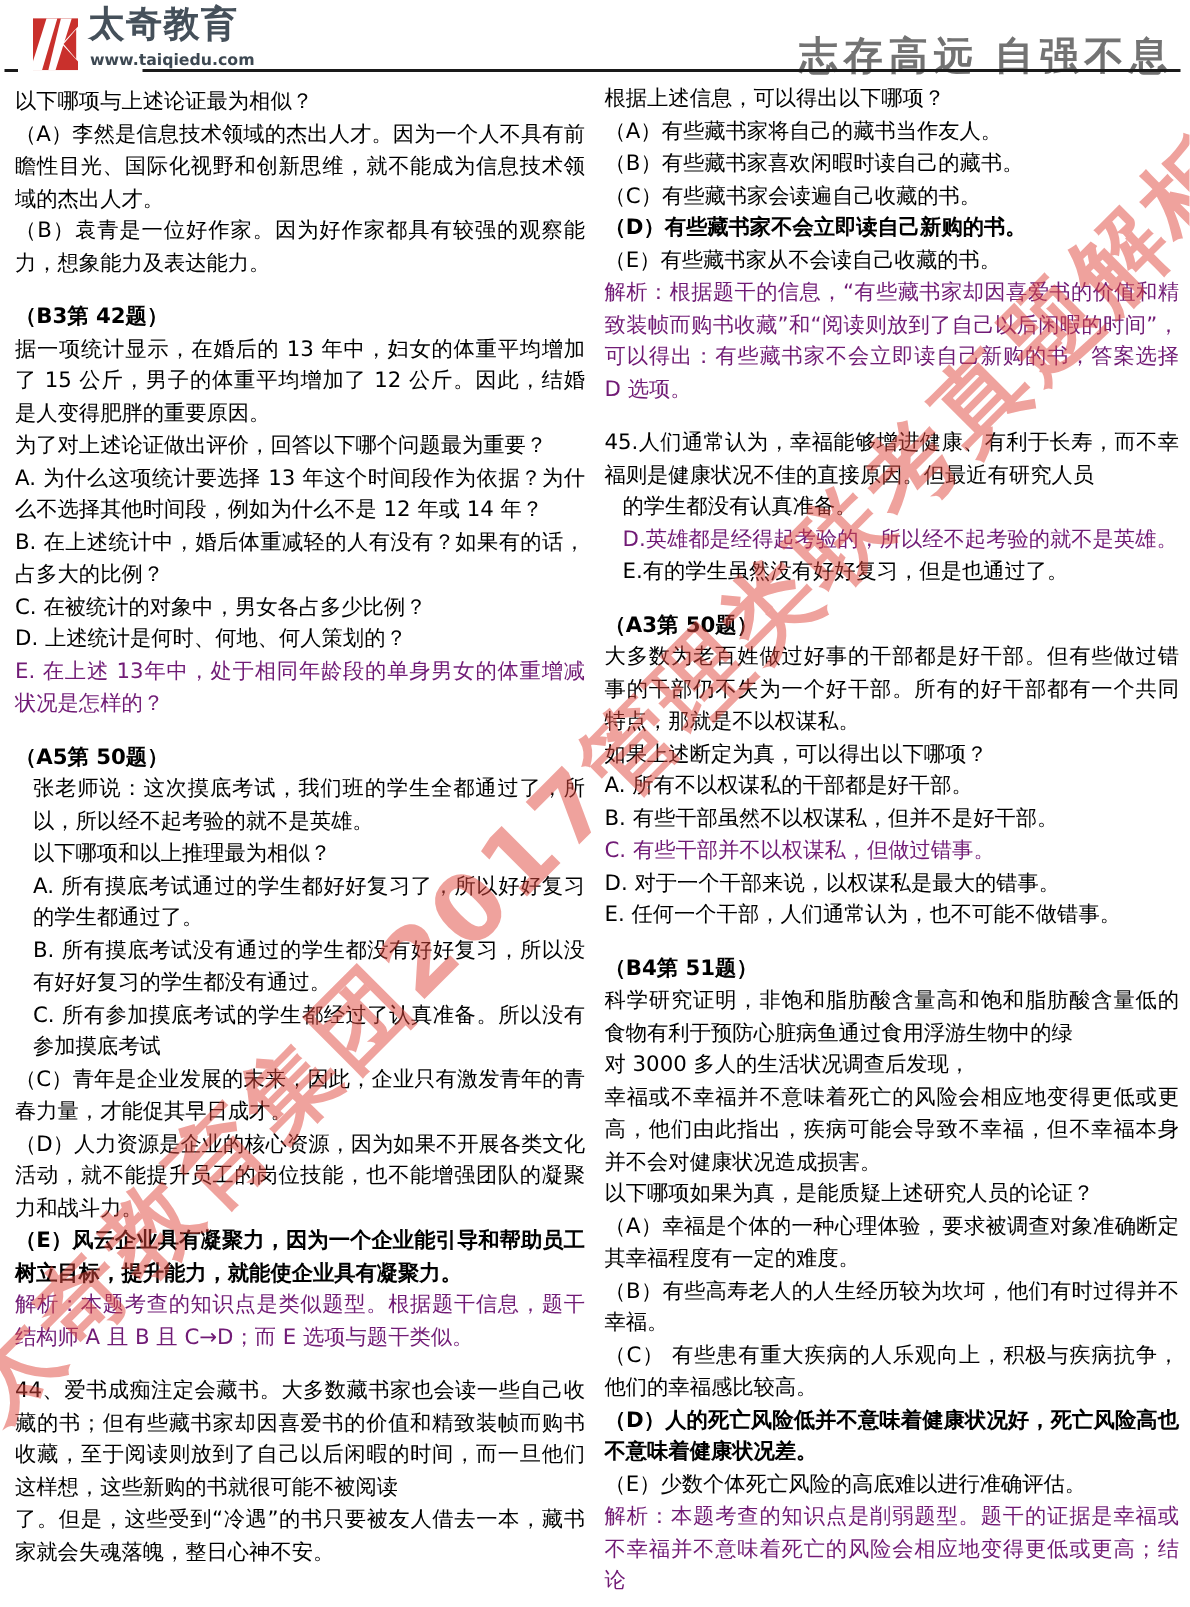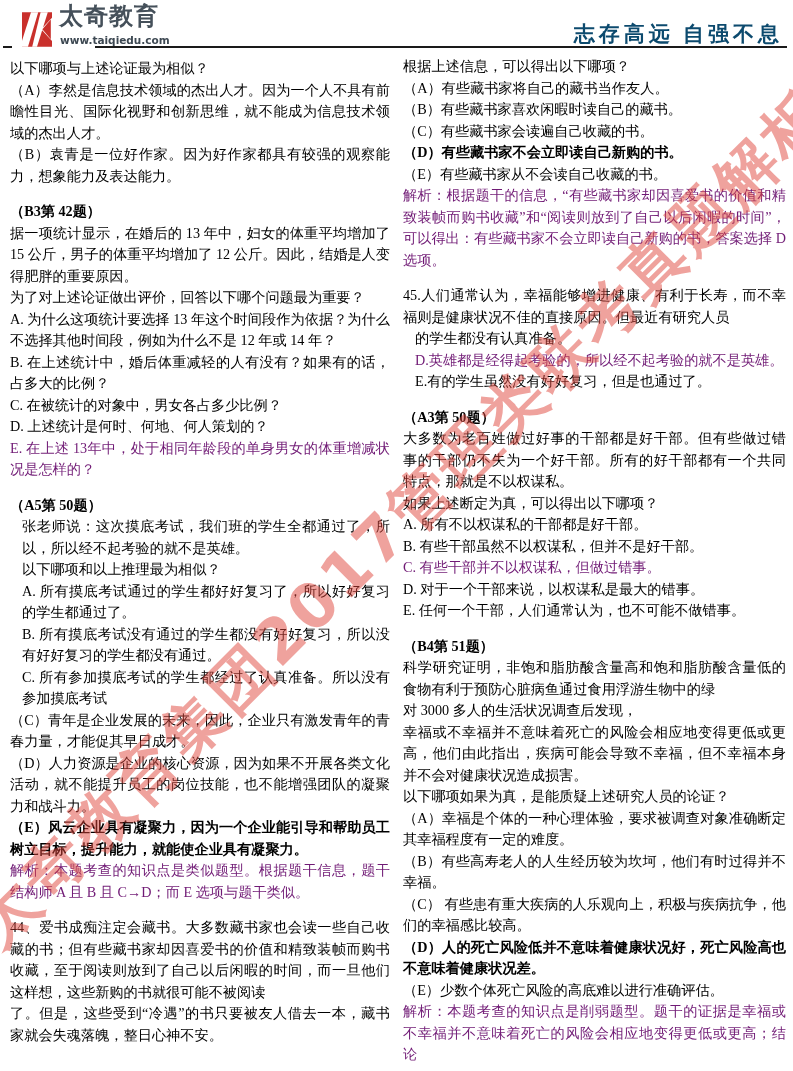--- a/index.html
+++ b/index.html
@@ -10,32 +10,32 @@
   }
   .page{position:absolute;inset:0;}
 
   
   .hdr{position:absolute;left:0;top:0;width:793px;height:52px;}
   .hdr-rule{position:absolute;left:95px;right:6px;top:46px;height:2px;background:#1a1a1a;}
   .hdr-dash{position:absolute;left:3px;top:46px;width:9px;height:2px;background:#1a1a1a;}
   .logo-icon{position:absolute;left:22px;top:12px;width:30px;height:35px;}
   .brand{position:absolute;left:59px;top:0;font-size:24px;font-weight:bold;color:#45505a;letter-spacing:1px;}
   .site{position:absolute;left:60px;top:34px;font-size:10.5px;font-weight:bold;color:#3d4852;}
-  .slogan{position:absolute;right:10px;top:20px;font-size:21px;font-weight:900;color:#0c4a6e;letter-spacing:4px;font-family:"Liberation Serif", serif;}
+  .slogan{position:absolute;right:10px;top:20px;font-size:26px;font-weight:900;color:#737373;letter-spacing:4px;font-family:"Liberation Serif", serif;}
 
   
   .watermark{
     position:absolute;left:-45px;top:905px;
     transform:rotate(-45deg);transform-origin:0 0;
     font-size:62px;font-weight:bold;letter-spacing:4px;white-space:nowrap;
     color:rgba(224,70,60,0.5);pointer-events:none;z-index:5;
   }
 
   
-  .col{position:absolute;font-size:14.2px;line-height:21.5px;color:#000;text-align:justify;z-index:2;font-family:Liberation Serif, serif;}
+  .col{position:absolute;font-size:14.2px;line-height:21.5px;color:#000;text-align:justify;z-index:2;}
   .col-left{left:10px;top:58px;width:380px;}
   .col-right{left:403px;top:56px;width:383px;}
   .col p{margin:0;}
   .col p.gap{margin-top:14px;}
   .col p.indent{padding-left:12px;}
   .col p.bold{font-weight:bold;}
   .col p.red{color:#701a75;}
 </style>
 </head>
 <body>

